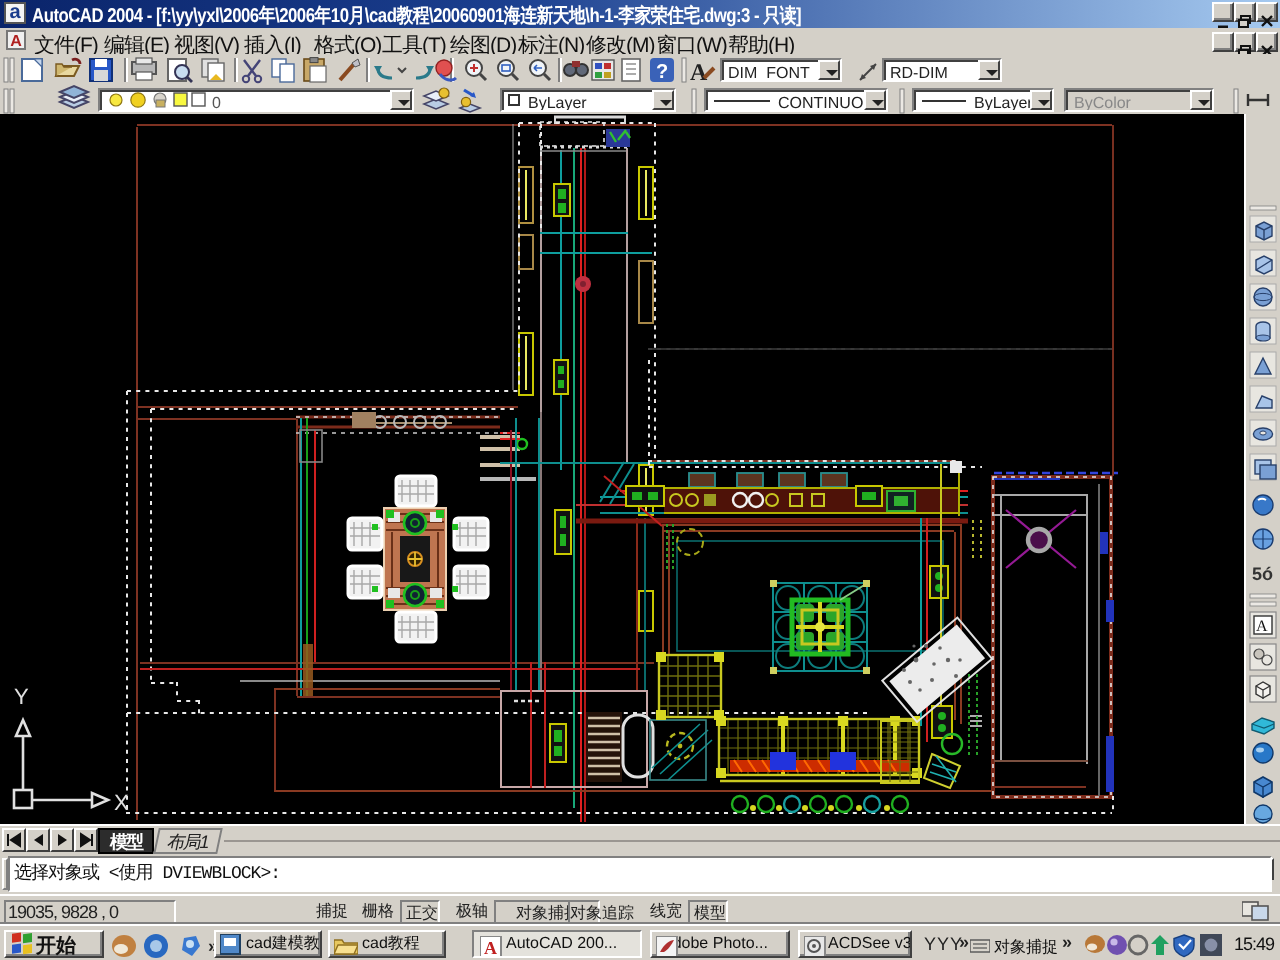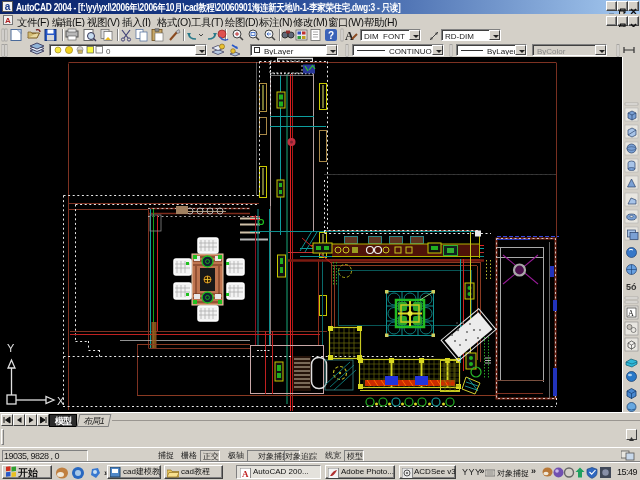--- a/index.html
+++ b/index.html
@@ -762,20 +762,21 @@
       </svg></div>
  <div class="abs" id="tabM">模型</div>
  <div class="abs" id="tabL">布局1</div>
  <div class="abs" style="left:112px;top:7px;width:528px;height:1px;background:#9a9691"></div>
 </div>
 <div class="abs" id="cmdwin">
  <div class="abs" style="left:1px;top:2px;width:3px;height:16px;border:1px solid;border-color:#fff #808080 #808080 #fff"></div>
  <div class="abs" style="left:626px;top:2px;width:11px;height:11px;background:#d4d0c8;border:1px solid;border-color:#fff #404040 #404040 #fff"><svg width="9" height="9">
         <path d="M4.5 2L2 6h5z" fill="#333"></path>
       </svg></div>
+    <div class="abs" id="cmdtxt">选择对象或 &lt;使用 DVIEWBLOCK&gt;:</div>
 </div>
 <div class="abs" id="status">
  <div class="abs" id="coord">19035, 9828 , 0</div>
  <div class="sbtn" style="left:154px;width:20px">捕捉</div>
  <div class="sbtn" style="left:177px;width:20px">栅格</div>
  <div class="sbtn sdown" style="left:200px;width:20px">正交</div>
  <div class="sbtn" style="left:224px;width:20px">极轴</div>
  <div class="sbtn sdown" style="left:247px;width:44px">对象捕捉</div>
  <div class="sbtn sdown" style="left:284px;width:16px">对象追踪</div>
  <div class="sbtn" style="left:321px;width:20px">线宽</div>
@@ -810,21 +811,21 @@
  <div class="tbtn" style="left:164px;width:59px;padding-left:16px">
   <svg width="12" height="10" style="position:absolute;left:2px;top:2px">
         <path d="M0 9V2h4l1 1.5h7V9z" fill="#e8c860" stroke="#907020" stroke-width=".7"></path>
         <path d="M0 9l2-4.5h10L10 9z" fill="#f8e090" stroke="#907020" stroke-width=".7"></path>
       </svg>cad教程</div>
  <div class="tbtn" style="left:236px;width:85px;padding-left:16px;background:#e4e2dc;border-color:#808080 #fff #fff #808080;box-shadow:none">
   <svg width="11" height="11" style="position:absolute;left:3px;top:1.5px">
         <rect x="0" y="0" width="10.5" height="10.5" fill="#fff" stroke="#888"></rect>
         <text x="2" y="9" font-size="9" font-weight="bold" fill="#c02020" font-family="Liberation Serif">A</text>
       </svg>AutoCAD 200...</div>
- <div class="tbtn" style="left:325px;width:70px;padding-left:15px">
+ <div class="tbtn" style="left:325px;width:70px;padding-left:5px">
   <svg width="11" height="11" style="position:absolute;left:2px;top:1.5px">
         <rect x="0" y="0" width="10.5" height="10.5" fill="#f4f4f4" stroke="#888"></rect>
         <path d="M2 8c2-4 5-6 7-6-1 2-3 5-5 6z" fill="#b03030"></path>
       </svg>Adobe Photo...</div>
  <div class="tbtn" style="left:399px;width:57px;padding-left:14px">
   <svg width="11" height="11" style="position:absolute;left:2px;top:1.5px">
         <rect x="0" y="0" width="10.5" height="10.5" fill="#e8e8e8" stroke="#888"></rect>
         <circle cx="5" cy="5" r="3" fill="none" stroke="#555"></circle>
         <circle cx="5" cy="5" r="1" fill="#555"></circle>
       </svg>ACDSee v3.1...</div>

